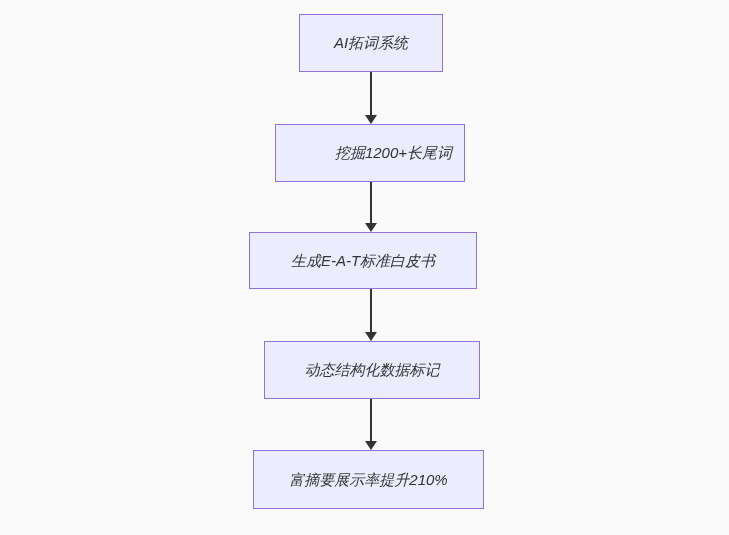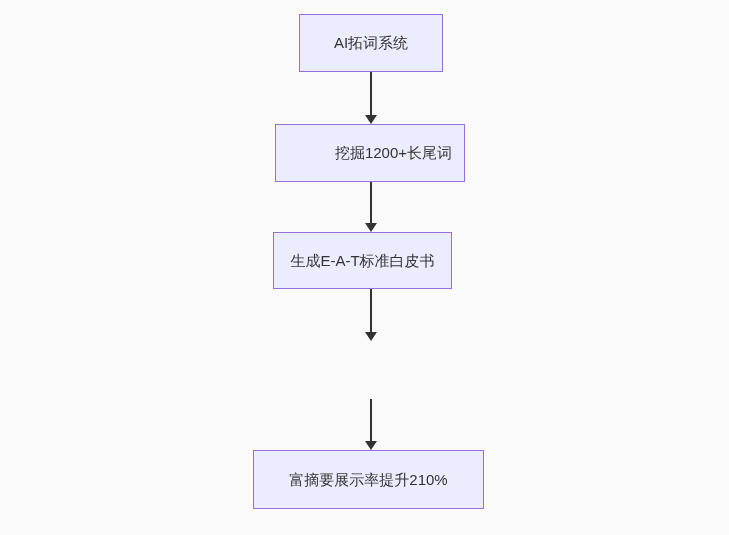--- a/index.html
+++ b/index.html
@@ -10,38 +10,39 @@
     width: 729px;
     height: 535px;
     background: var(--background, #FAFAFA);
     font-family: "Liberation Sans", "DejaVu Sans", sans-serif;
     overflow: hidden;
   }
   .canvas {
     position: relative;
     width: 729px;
     height: 535px;
+    font-style: italic;
   }
   .node {
     position: absolute;
     box-sizing: border-box;
     background: var(--node-fill, #ECECFF);
     border: 1px solid var(--node-border, #9370DB);
     display: flex;
     align-items: center;
     justify-content: center;
     color: var(--text, #333333);
     font-size: 15px;
     line-height: 1.2;
     text-align: center;
     white-space: nowrap;
   }
   .n1 { left: 299px; top: 14px;  width: 144px; height: 58px; }
   .n2 { left: 275px; top: 124px; width: 190px; height: 58px; padding-left: 47px; }
-  .n3 { left: 273px; top: 232px; width: 179px; height: 57px; }
+  .n3 { left: 249px; top: 232px; width: 228px; height: 57px; }
   .n4 { left: 264px; top: 341px; width: 216px; height: 58px; }
   .n5 { left: 253px; top: 450px; width: 231px; height: 59px; }
 
   .arrow {
     position: absolute;
     left: 364px;          
     width: 13px;
     display: flex;
     flex-direction: column;
     align-items: center;
@@ -88,20 +89,23 @@
 
   <div class="node n3">
     <span>生成E-A-T标准白皮书</span>
   </div>
 
   <div class="arrow a3">
     <div class="arrow-line"></div>
     <div class="arrow-head"></div>
   </div>
 
+  <div class="node n4">
+    <span>动态结构化数据标记</span>
+  </div>
 
   <div class="arrow a4">
     <div class="arrow-line"></div>
     <div class="arrow-head"></div>
   </div>
 
   <div class="node n5">
     <span>富摘要展示率提升210%</span>
   </div>
 

